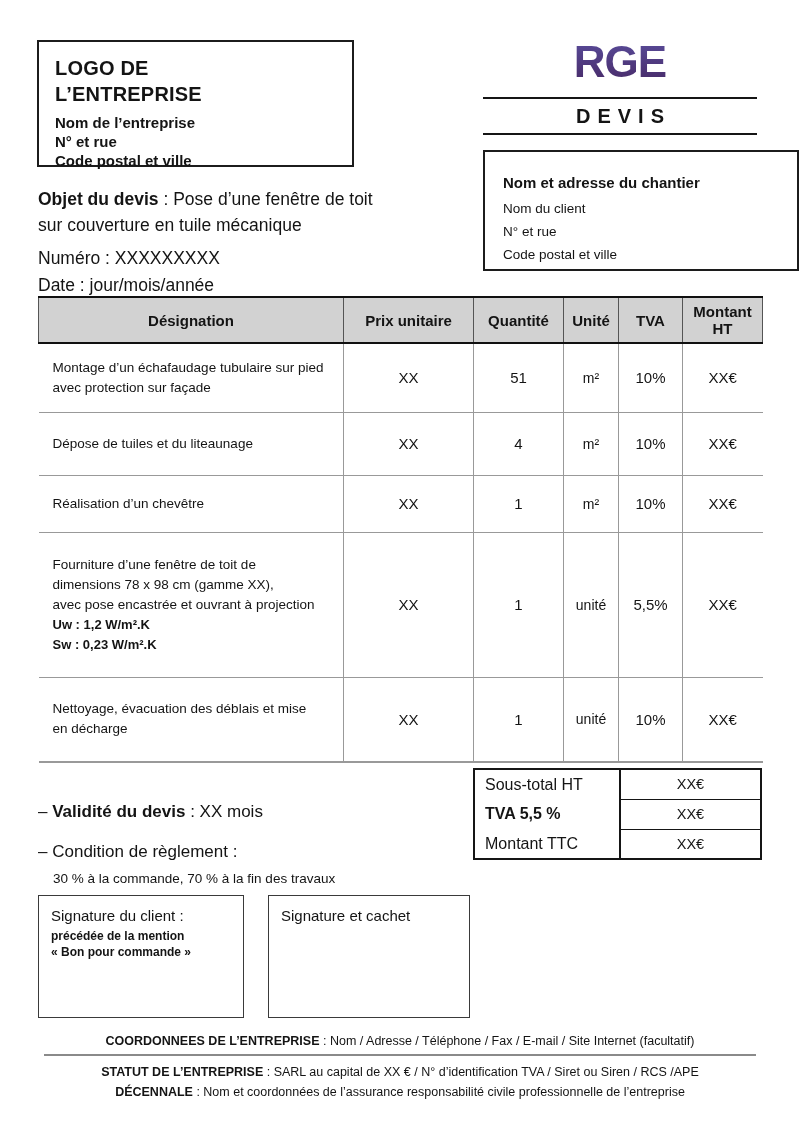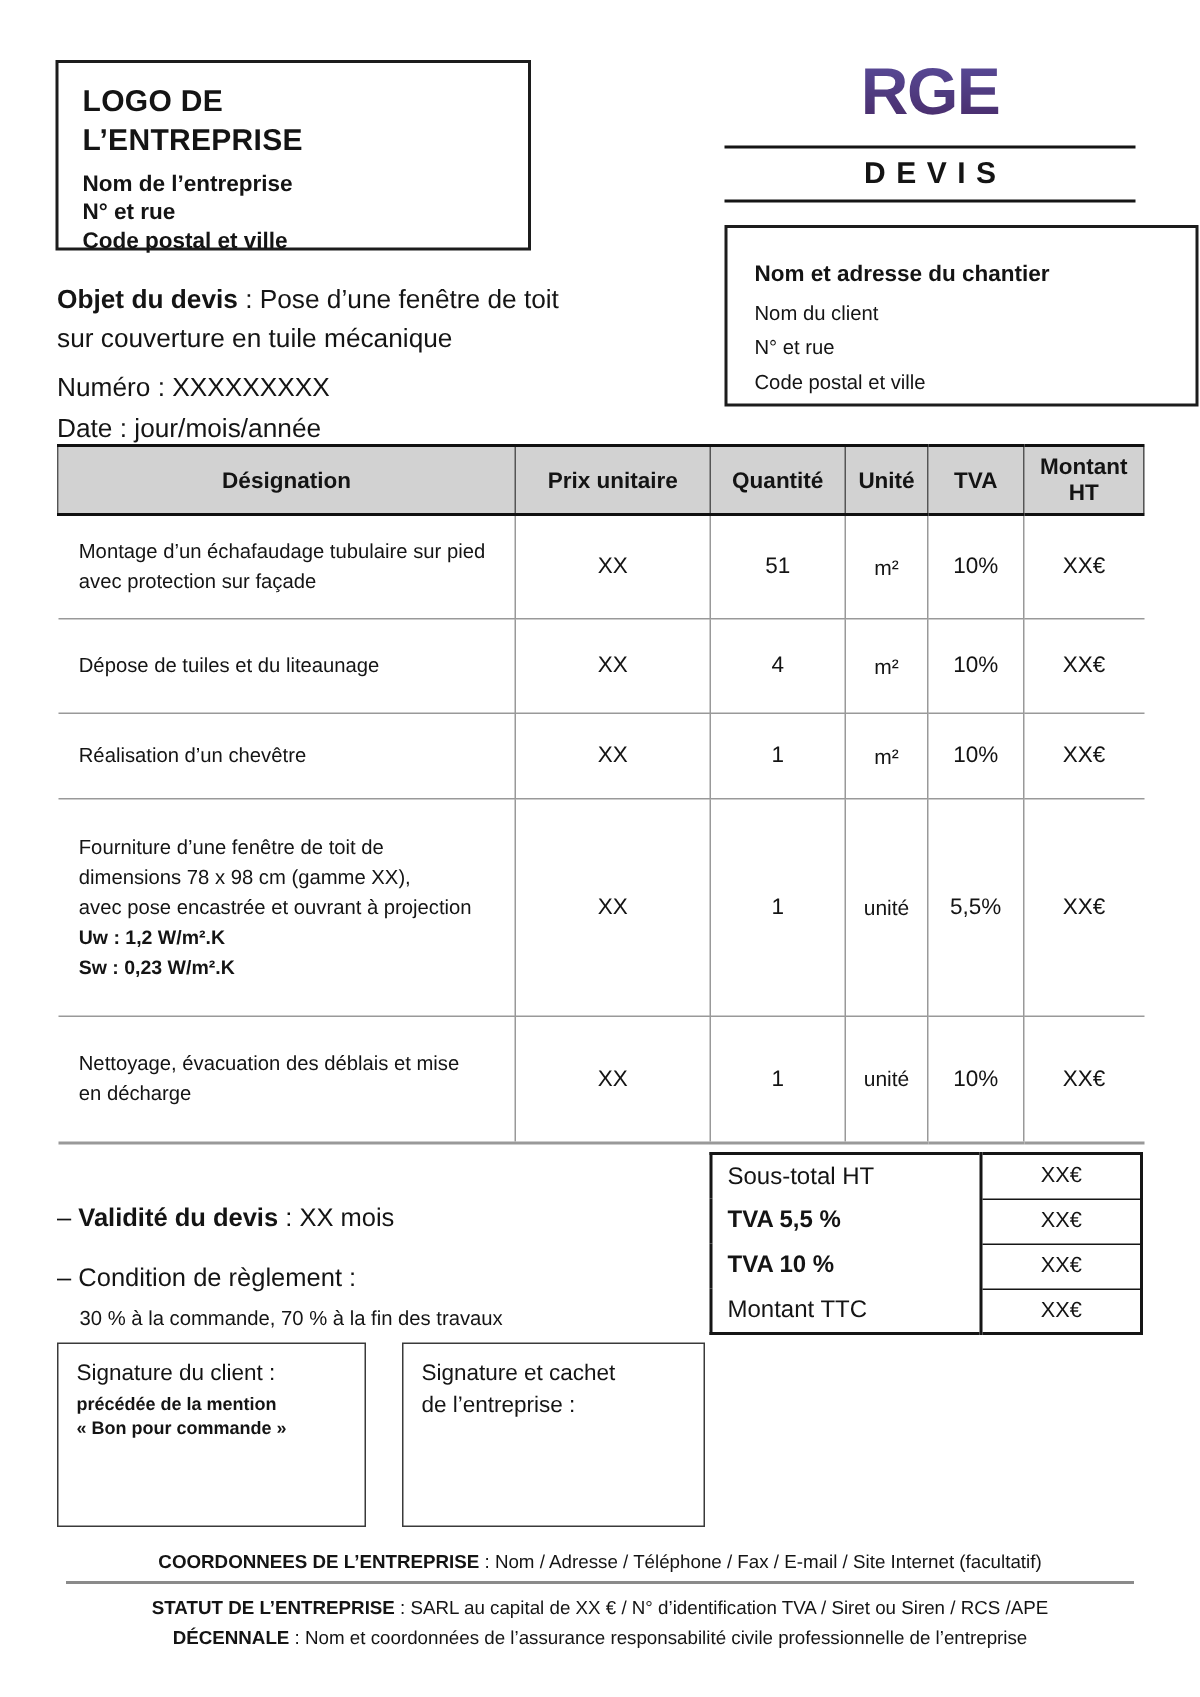--- a/index.html
+++ b/index.html
@@ -64,21 +64,21 @@
   
   #below { left:38px; top:745px; width:724px; height:150px; }
   #terms { position:absolute; left:0; top:55px; width:432px; }
   .term-line { font-size:17px; line-height:23px; }
   #validity-line { margin-bottom:17px; }
   #payment-detail { font-size:13.5px; margin-left:15px; margin-top:4px; }
 
   #totals { position:absolute; left:435px; top:23px; width:289px;
     border-collapse:collapse; border:2px solid #151515; }
   #totals td { height:30px; }
-  .tot-label { width:180px; border-right:2px solid #151515;
+  .tot-label { width:146px; border-right:2px solid #151515;
     padding-left:10px; font-size:16px; }
   .tot-label.bold { font-weight:700; }
   .tot-value { border-top:1px solid #151515; border-bottom:1px solid #151515;
     text-align:center; font-size:14.5px; }
 
   
   #signatures { left:38px; top:895px; display:flex; gap:24px; }
   .sig-box { width:206px; height:123px; border:1.5px solid #3a3a3a; padding:9px 12px; }
   .sig-box.right { width:202px; }
   .sig-title { font-size:15px; line-height:21px; }
@@ -224,40 +224,35 @@
     <tbody>
         <tr>
       <td class="tot-label">Sous-total HT</td>
       <td class="tot-value">XX€</td>
     </tr>
     <tr>
       <td class="tot-label bold">TVA 5,5 %</td>
       <td class="tot-value">XX€</td>
     </tr>
     <tr>
-      <td class="tot-label bold">TVA 10 %</td>
-      <td class="tot-value">XX€</td>
-    </tr>
-    <tr>
       <td class="tot-label">Montant TTC</td>
       <td class="tot-value">XX€</td>
     </tr>
   </tbody>
     </table>
 </div>
 
 <div id="signatures" class="abs">
   <div class="sig-box">
     <div class="sig-title">Signature du client :</div>
     <div class="sig-note first">précédée de la mention</div>
     <div class="sig-note">« Bon pour commande »</div>
   </div>
   <div class="sig-box right">
     <div class="sig-title">Signature et cachet</div>
-    <div class="sig-title">de l’entreprise :</div>
   </div>
 </div>
 
 <div id="footer" class="abs">
   <div class="footer-line">
     <b>COORDONNEES DE L’ENTREPRISE</b><span> : Nom / Adresse / Téléphone / Fax / E-mail / Site Internet (facultatif)</span>
   </div>
   <div id="footer-divider"></div>
   <div class="footer-line statut">
     <b>STATUT DE L’ENTREPRISE</b><span> : SARL au capital de XX € / N° d’identification TVA / Siret ou Siren / RCS /APE</span>

